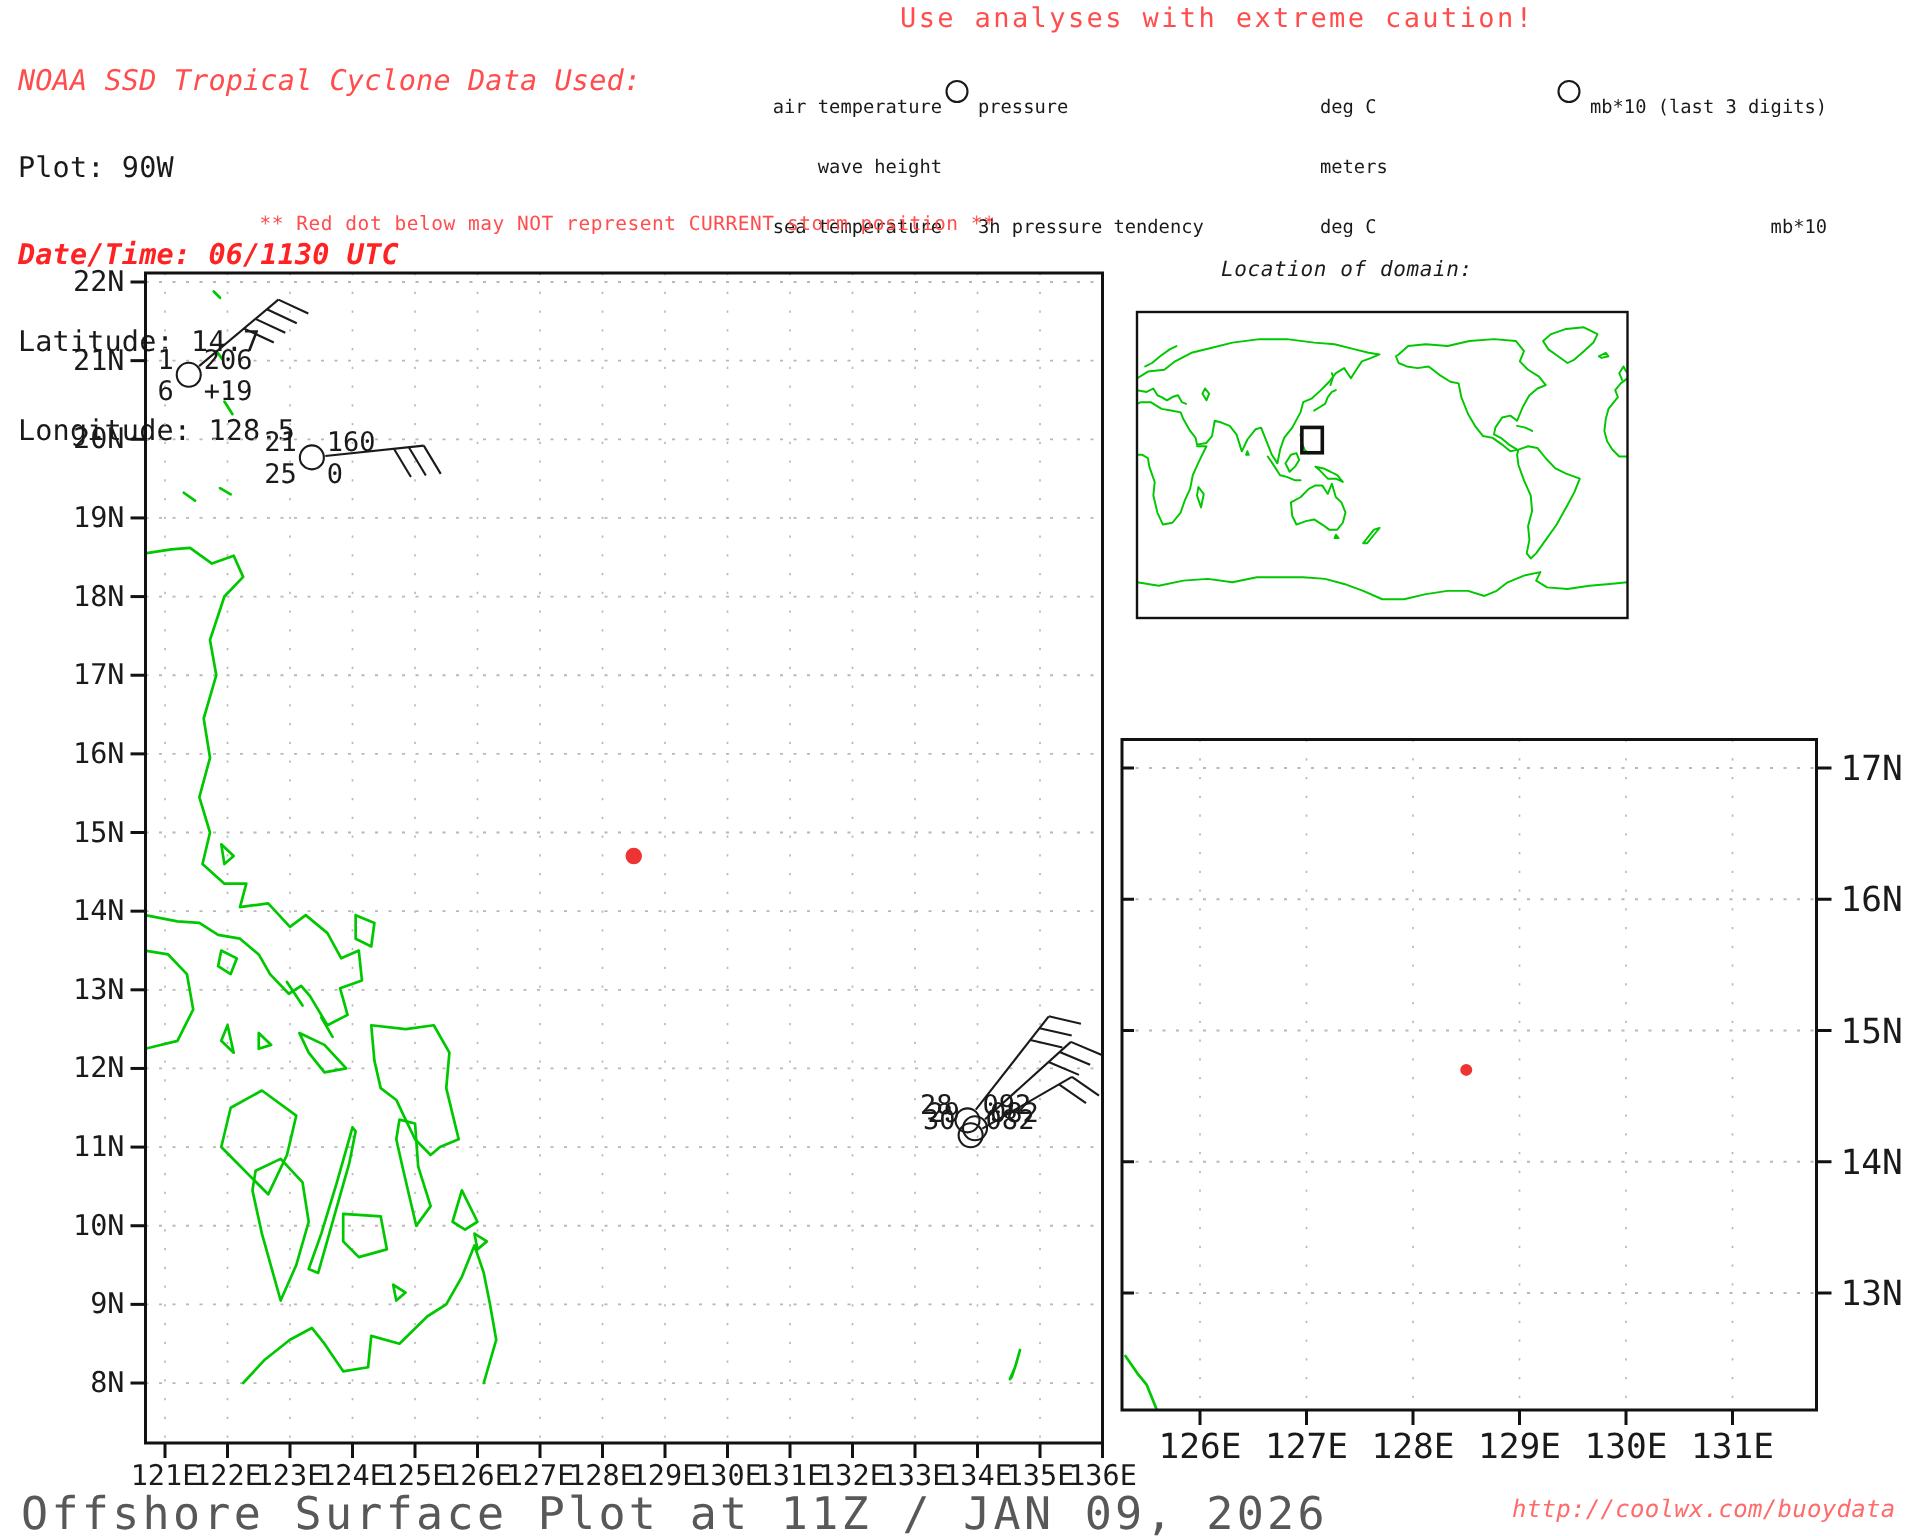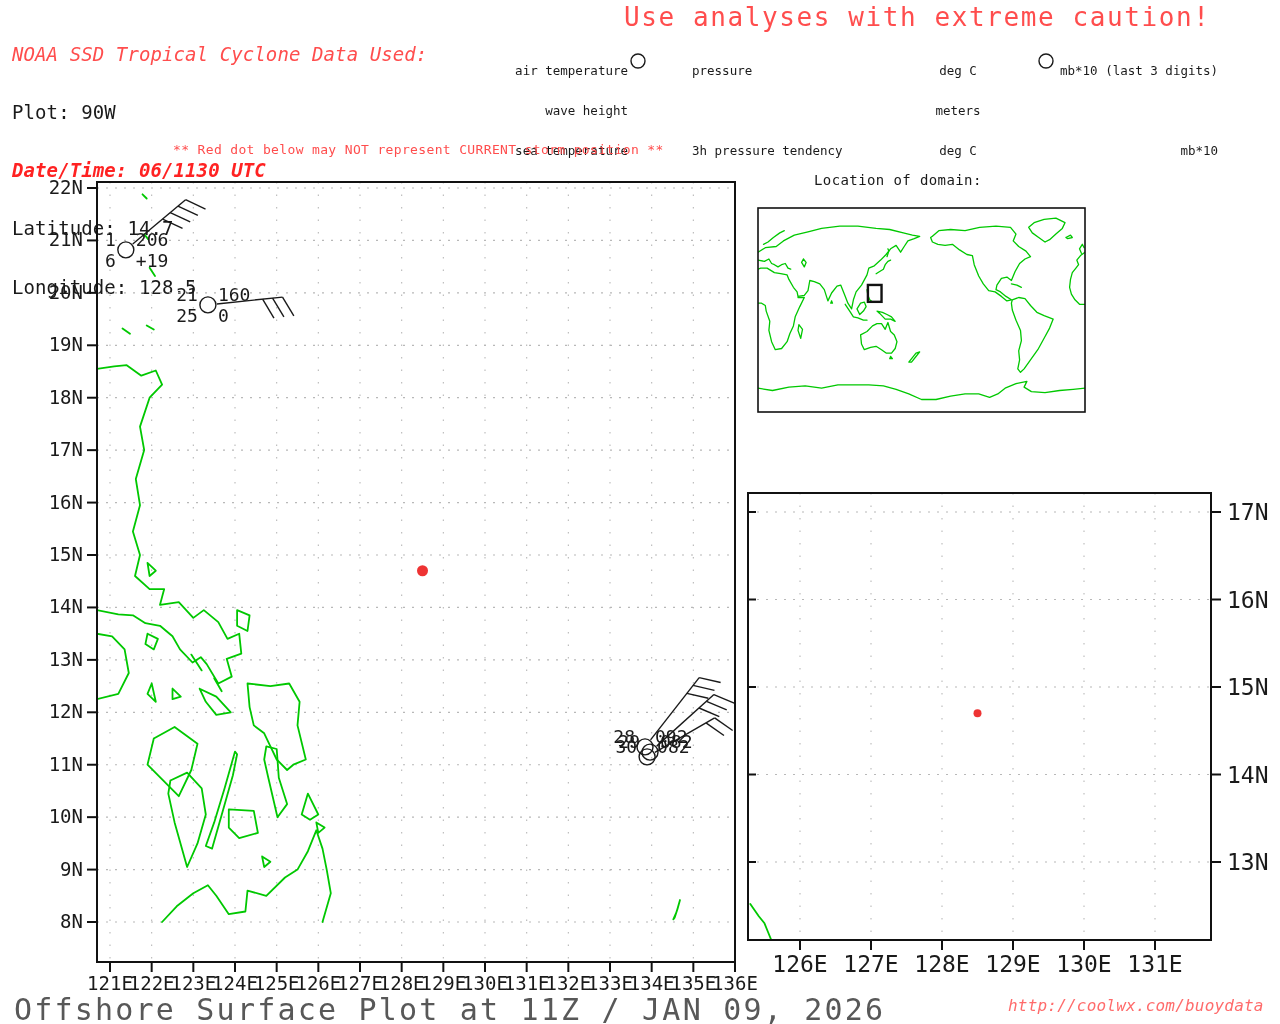--- a/index.html
+++ b/index.html
@@ -3,29 +3,29 @@
 <meta charset="utf-8">
 <style>
   html,body{margin:0;padding:0;background:#ffffff;}
   body{width:1280px;height:1024px;position:relative;overflow:hidden;
        font-family:"DejaVu Sans Mono","Liberation Mono",monospace;
        color:var(--ink,#1a1a1a);}
   .abs{position:absolute;white-space:pre;}
   .info-block{left:12px;top:6px;font-size:19px;line-height:19.4px;letter-spacing:.1px;}
   .red{color:var(--alert_red,#ff4d4d);font-style:italic;}
   .red-strong{color:var(--strong_red,#ff2222);font-weight:bold;font-style:italic;}
-  .caution{left:624px;top:2px;font-size:26px;letter-spacing:1.6px;color:var(--alert_red,#ff4d4d);text-align:right;}
+  .caution{left:600px;top:2px;font-size:18px;letter-spacing:1.6px;color:var(--alert_red,#ff4d4d);text-align:right;}
   .legend{font-size:12.5px;line-height:13.2px;}
   .leg-left{left:430px;top:38px;width:198px;text-align:right;}
-  .leg-right{left:652px;top:38px;text-align:left;margin-left:40px;}
-  .units-left{left:880px;top:38px;width:156px;text-align:center;}
+  .leg-right{left:652px;top:38px;text-align:left;}
+  .units-left{left:880px;top:38px;width:156px;text-align:left;}
   .units-right{left:1060px;top:38px;text-align:right;}
   .leg-circle{position:absolute;}
   .warning{left:173px;top:142px;font-size:13px;letter-spacing:.35px;color:var(--alert_red,#ff4d4d);}
-  .locator-title{left:814px;top:172px;font-size:14px;letter-spacing:.4px;}
+  .locator-title{left:814px;top:172px;font-size:14px;letter-spacing:.4px;font-style:italic;}
   .footer-title{left:14px;top:992px;font-size:30px;letter-spacing:2.2px;color:var(--title_gray,#585858);}
   .footer-url{left:1008px;top:996px;font-size:16px;letter-spacing:.2px;color:var(--url_pink,#ff6b6b);font-style:italic;}
   svg text{font-family:"DejaVu Sans Mono","Liberation Mono",monospace;}
 </style>
 </head>
 <body>
 
 <div class="abs info-block">
   <div class="red">NOAA SSD Tropical Cyclone Data Used:</div>
   <div>Plot: 90W</div>

